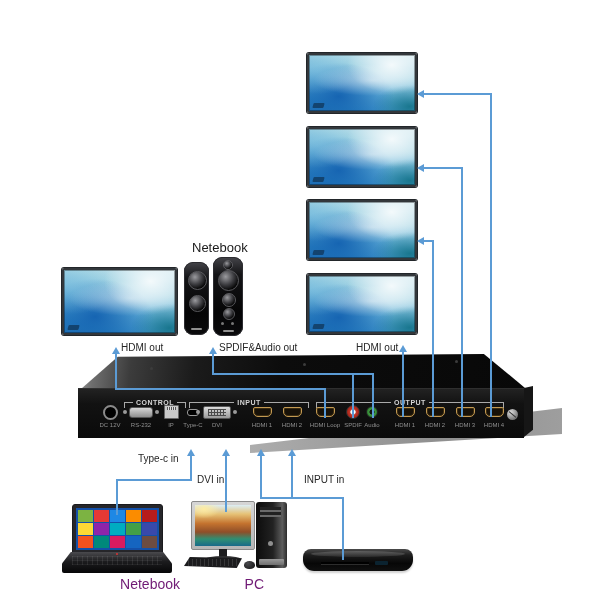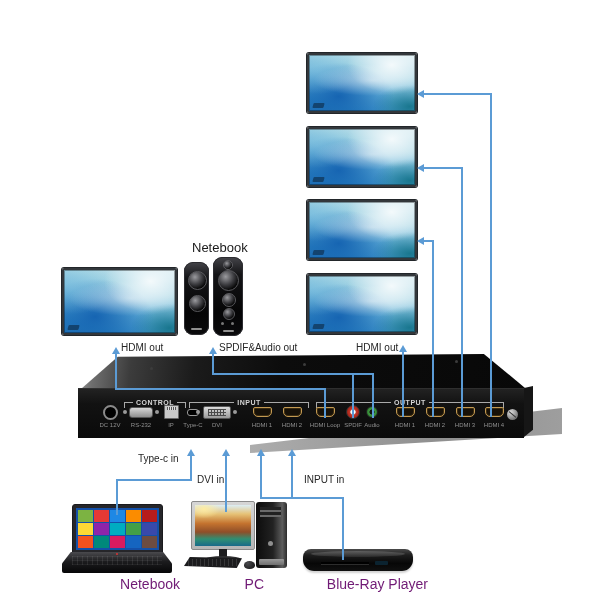--- a/index.html
+++ b/index.html
@@ -392,15 +392,14 @@
   <div class="abs pc-mouse"></div>
   <div class="abs pc-tower"></div>
   <div class="abs tower-logo"></div>
 
   <div class="abs br-body">
     <span class="br-disp"></span>
   </div>
 
   <div class="abs devname" style="left:60px;top:576px;width:120px;">Netebook</div>
   <div class="abs devname" style="left:198px;top:576px;width:66px;">PC</div>
-  <div class="abs devname" style="left:300px;top:576px;width:128px;">Blue-Ray Player</div>
 
 </div>
 
 </body></html>

